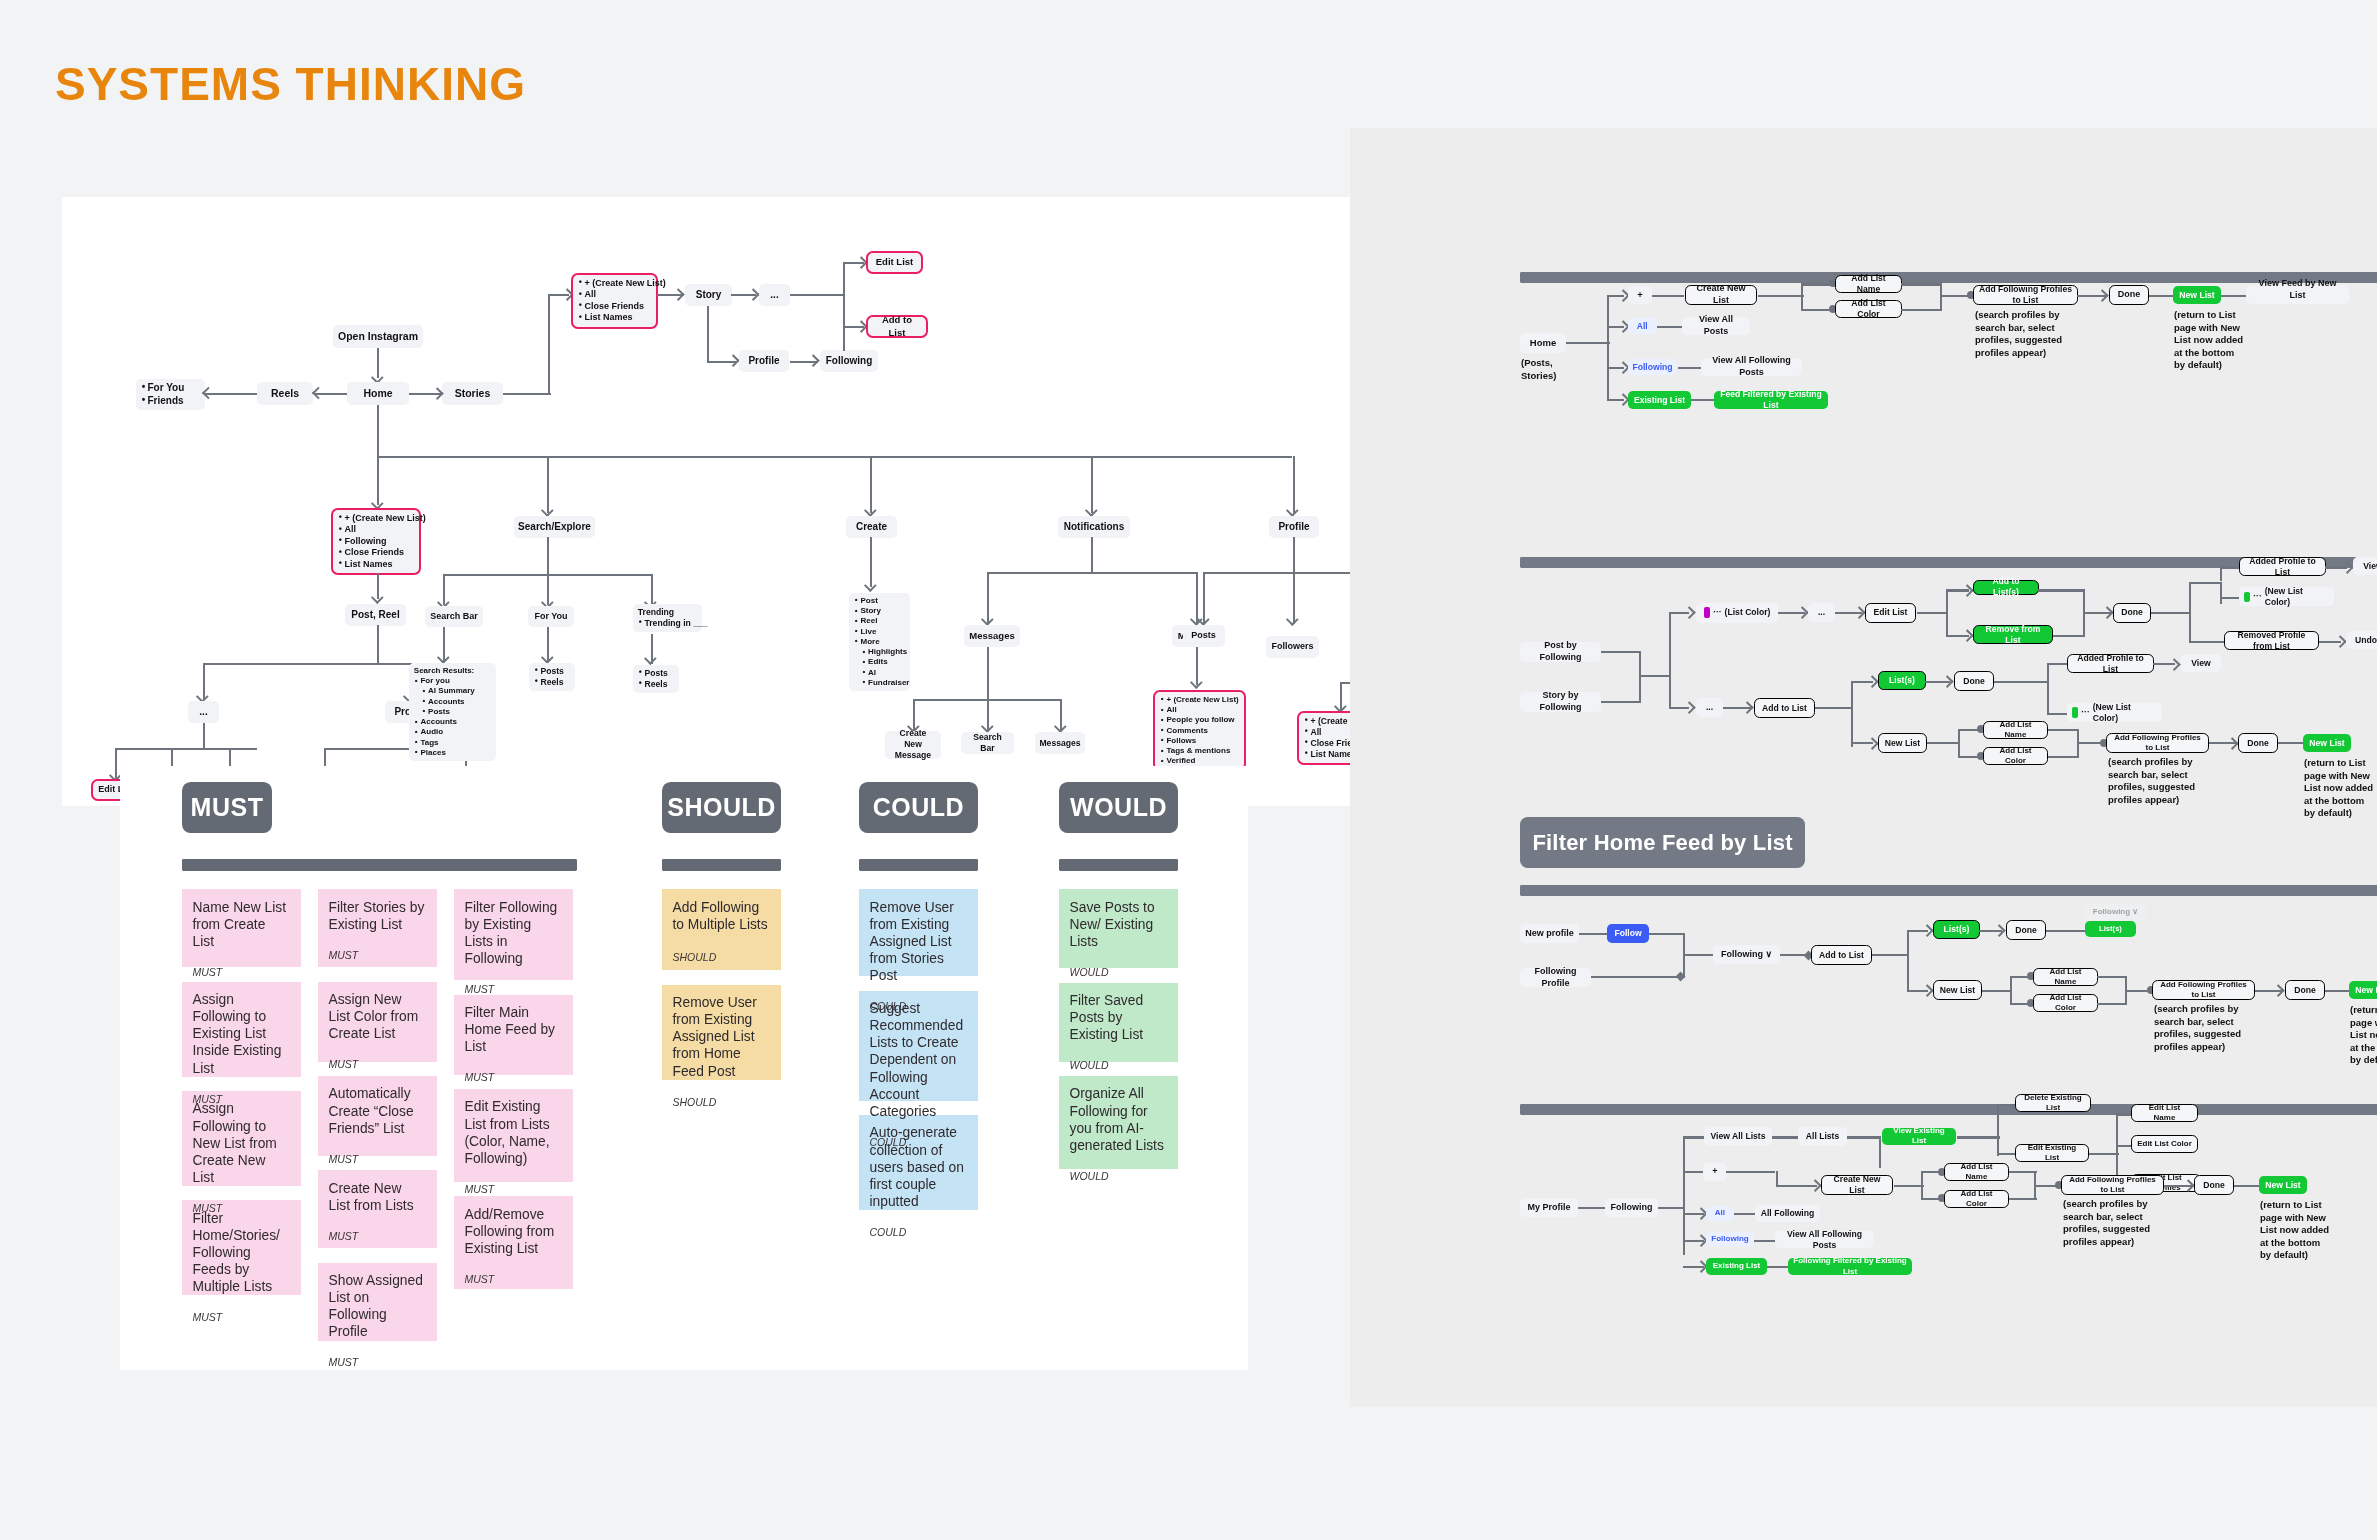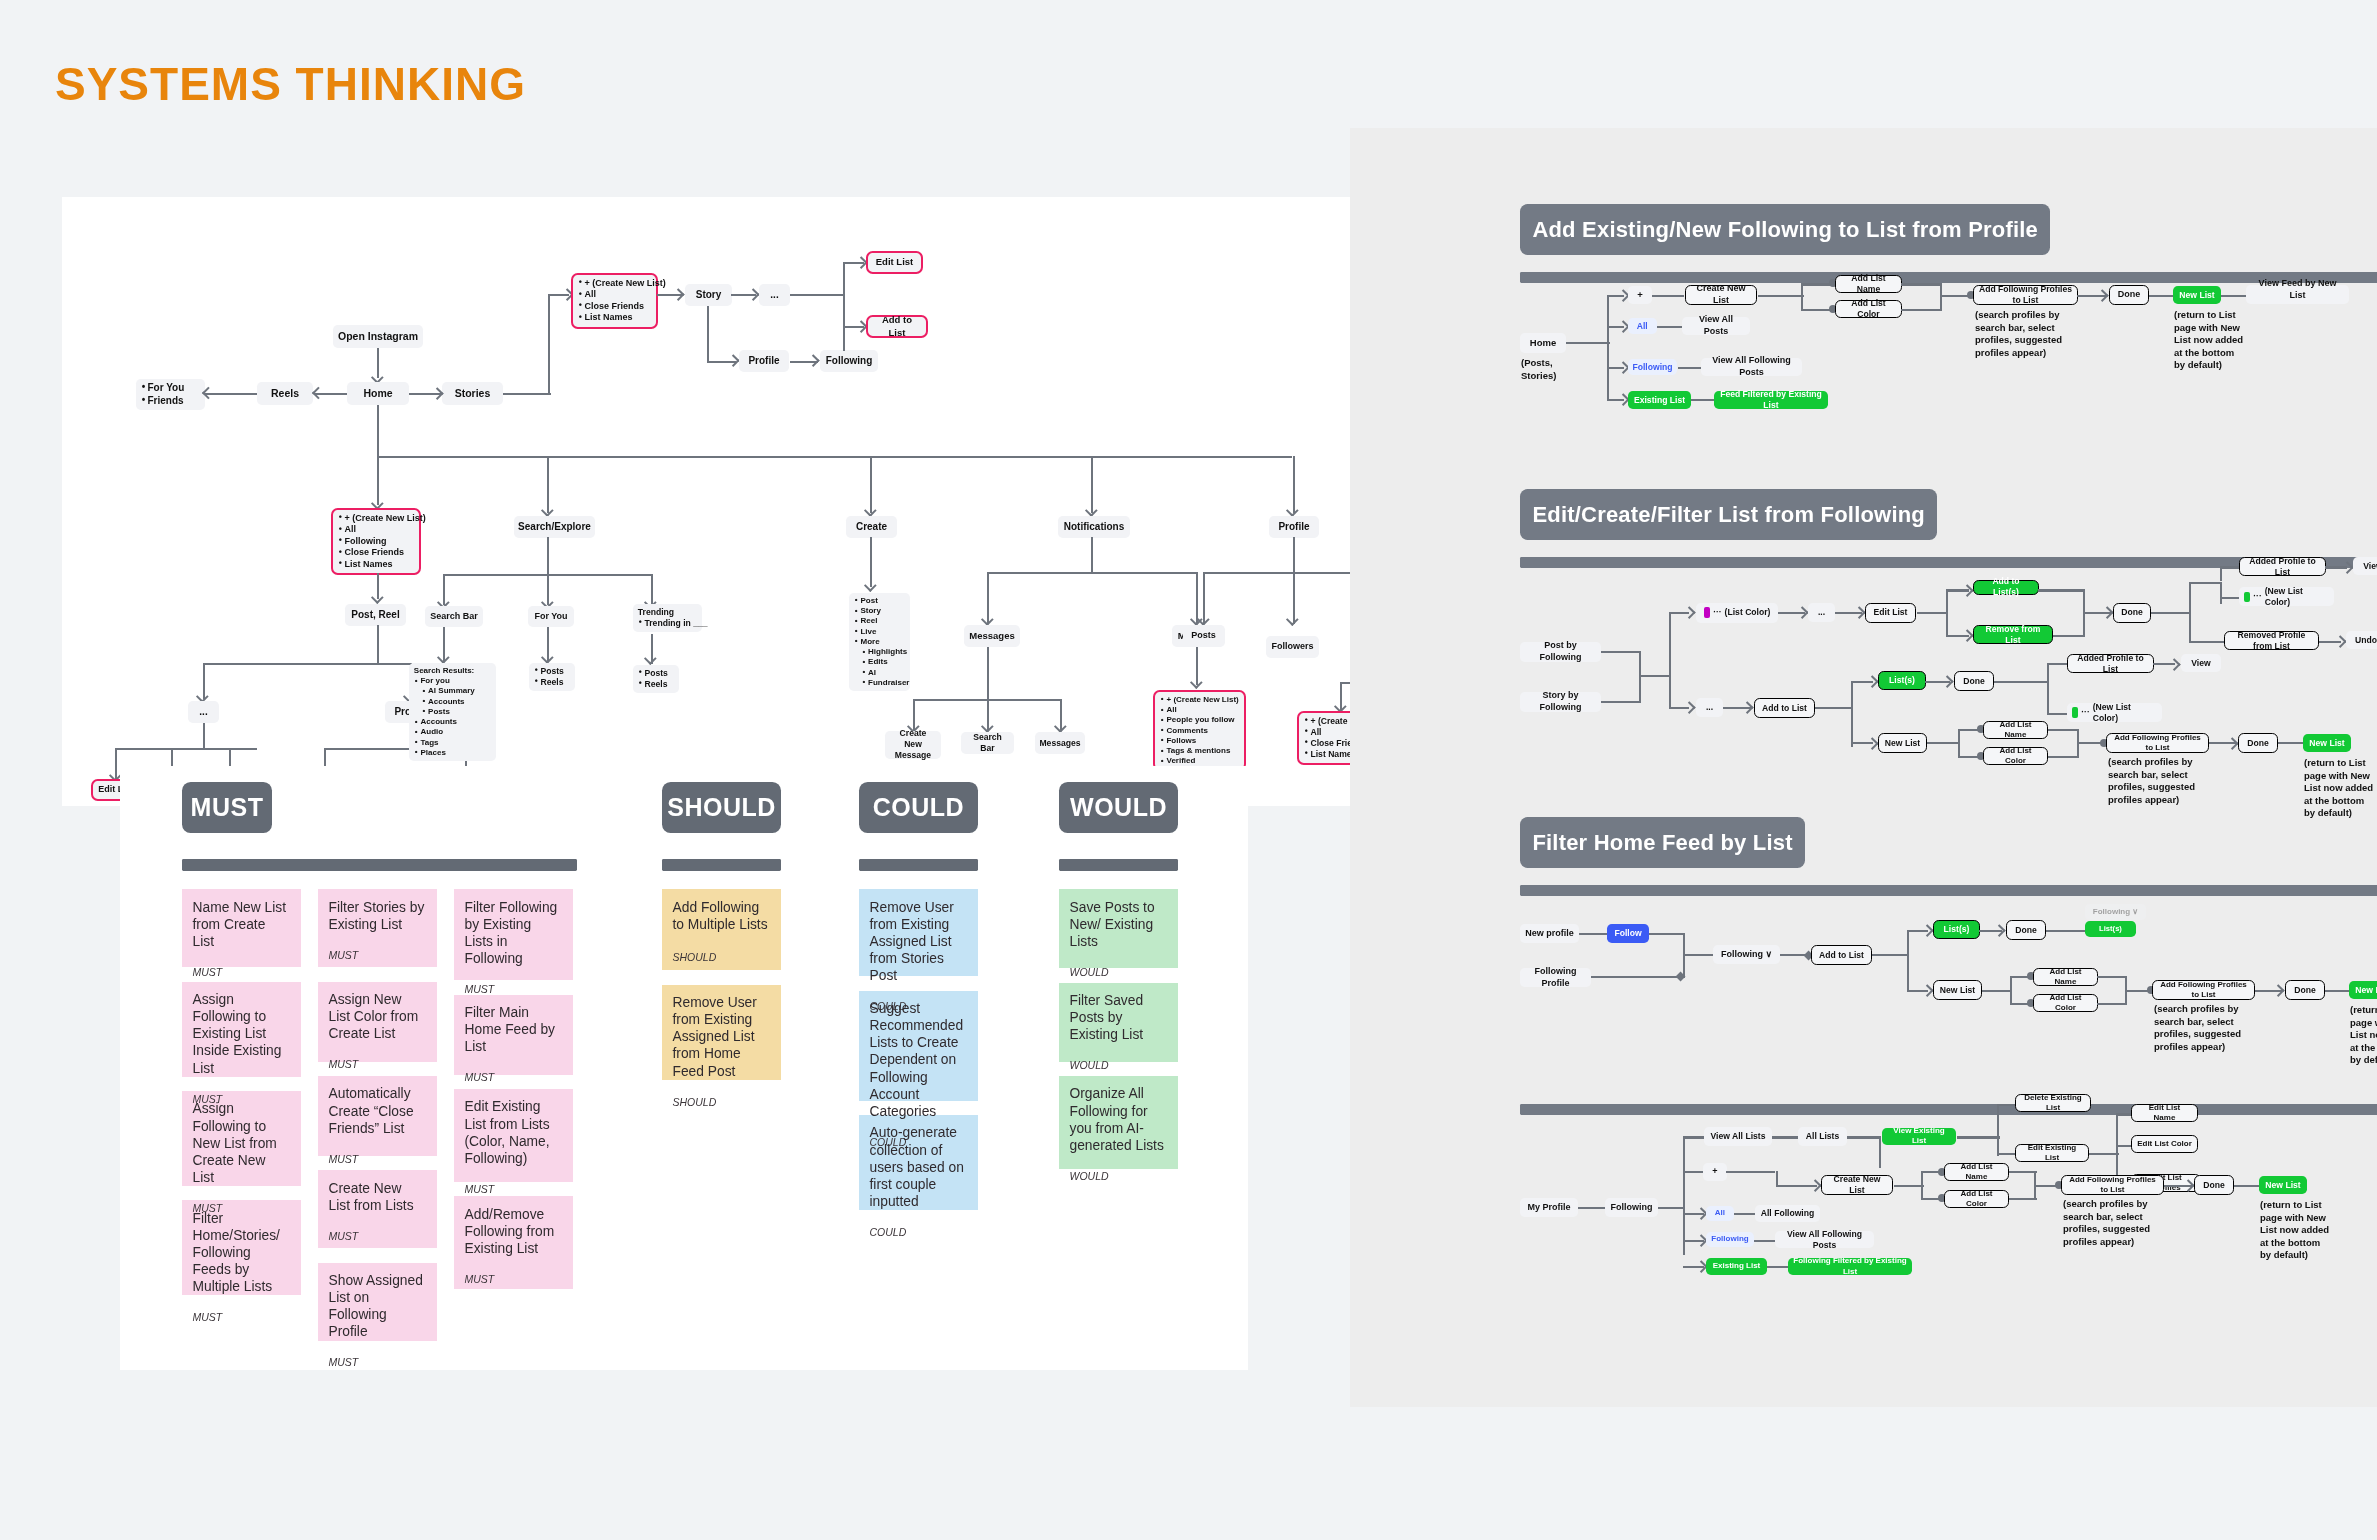--- a/index.html
+++ b/index.html
@@ -616,23 +616,20 @@
       <div class="key-label">Press &amp; Hold</div>
     </div>
     <div class="key-row">
       <div class="key-label box">Popup Overlay</div>
     </div>
   </div>
 </div>
 
 <div id="rightpanel">
 
-  <div class="sec-chip" style="left:170px; top:76px; height:51px;">
-    <span>Add Existing/New Following to List from Profile</span>
-  </div>
   <div class="sec-rule" style="left:170px; top:144px; width:1075px;"></div>
 
   <div style="position:absolute; left:170px; top:157px; width:1094px; height:143px;">
 
     <div class="node center" style="left:0px; top:48px; width:46px; height:20px; font-size:9.5px;">
       <span>Home</span>
     </div>
     <div class="note" style="left:1px; top:72px; width:43px; white-space:pre-line;"><span>(Posts, Stories)</span></div>
 
     <div class="ln lnh" style="left:46px; top:57px; width:44px;"></div>
@@ -711,23 +708,20 @@
     <div class="chevR" style="left:99px; top:110px;"></div>
     <div class="node greenplain center" style="left:108px; top:106px; width:63px; height:18px; font-size:8.6px;">
       <span>Existing List</span>
     </div>
     <div class="ln lnh" style="left:171px; top:114px; width:23px;"></div>
     <div class="node greenplain center" style="left:194px; top:106px; width:114px; height:18px; font-size:8.6px;">
       <span>Feed Filtered by Existing List</span>
     </div>
   </div>
 
-  <div class="sec-chip" style="left:170px; top:361px; height:51px;">
-    <span>Edit/Create/Filter List from Following</span>
-  </div>
   <div class="sec-rule" style="left:170px; top:429px; width:1075px;"></div>
 
   <div style="position:absolute; left:170px; top:447px; width:1103px; height:200px;">
     <div class="node center" style="left:0px; top:67px; width:81px; height:20px; font-size:9px;">
       <span>Post by Following</span>
     </div>
     <div class="node center" style="left:0px; top:117px; width:81px; height:20px; font-size:9px;">
       <span>Story by Following</span>
     </div>
     <div class="ln lnh" style="left:81px; top:76px; width:40px;"></div>

